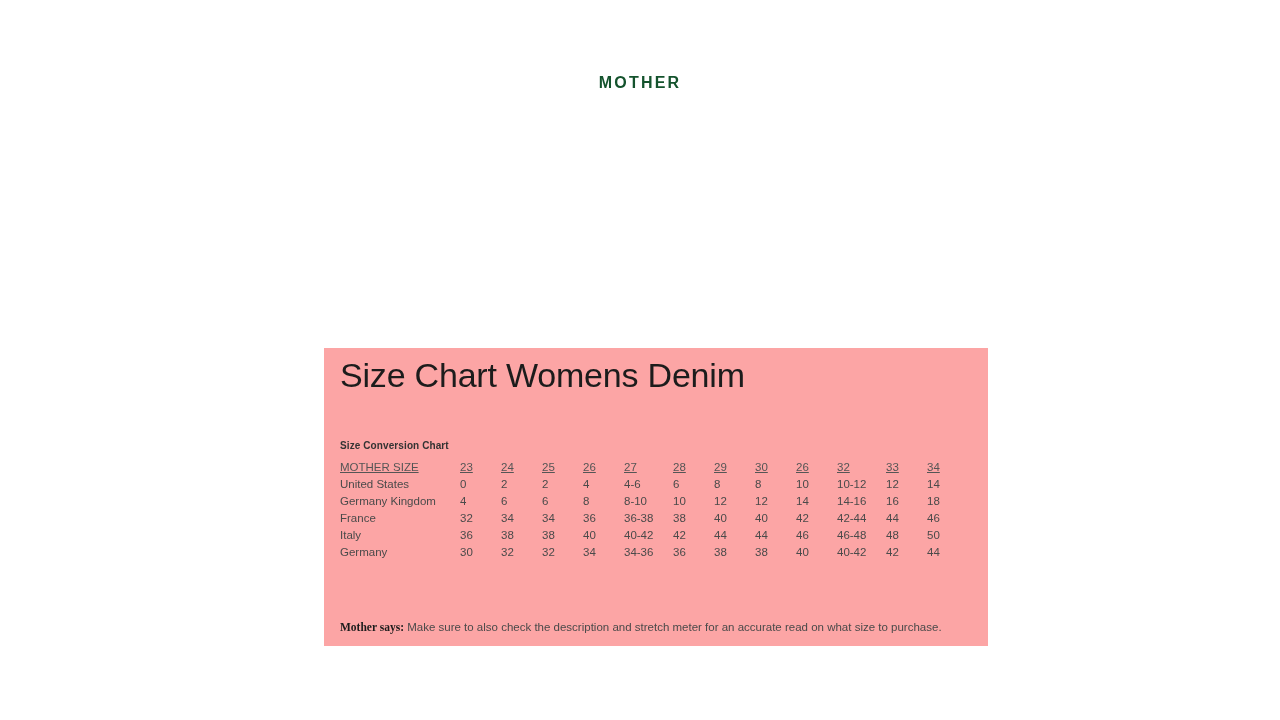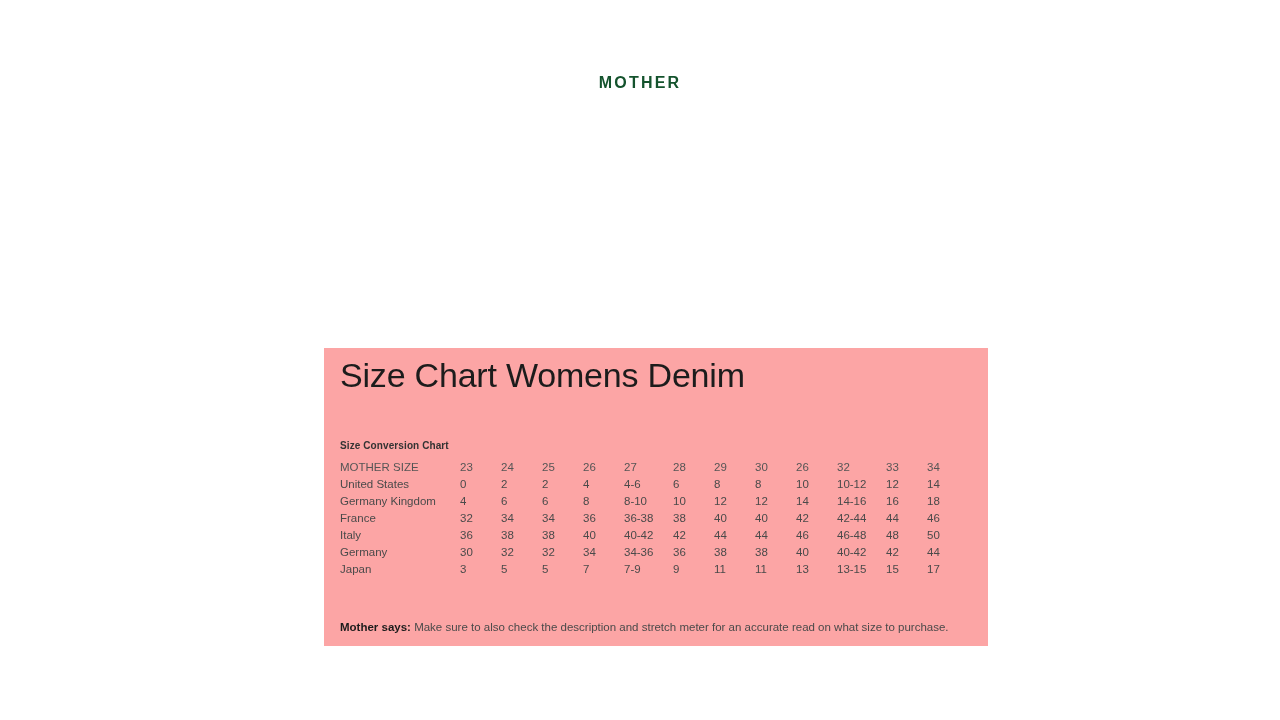--- a/index.html
+++ b/index.html
@@ -71,39 +71,41 @@
     height: 17px;
     vertical-align: middle;
     white-space: nowrap;
   }
   table.size-table td.row-label {
     width: 120px;
     color: #4a4a4a;
   }
   table.size-table tr.header-row td {
     color: #555555;
+    text-decoration: underline;
   }
   table.size-table td.v {
     width: 39px;
     padding-right: 2px;
   }
   table.size-table td.v.wide {
     width: 47px;
   }
 
   .footnote {
     position: absolute;
     left: 16px;
     top: 273px;
     font-size: 11.5px;
     color: #4a4a4a;
   }
   .footnote b {
     color: #1c1c1c;
     font-weight: 700;
+    font-family: Liberation Serif, serif;
   }
 </style>
 </head>
 <body>
 
 <div class="brand">MOTHER</div>
 
 <div class="panel">
 
   <div class="panel-title">Size Chart Womens Denim</div>
@@ -202,33 +204,18 @@
         <td class="v wide">34-36</td>
         <td class="v">36</td>
         <td class="v">38</td>
         <td class="v">38</td>
         <td class="v">40</td>
         <td class="v wide">40-42</td>
         <td class="v">42</td>
         <td class="v">44</td>
       </tr>
 
-      <tr>
-        <td class="row-label">Japan</td>
-        <td class="v">3</td>
-        <td class="v">5</td>
-        <td class="v">5</td>
-        <td class="v">7</td>
-        <td class="v wide">7-9</td>
-        <td class="v">9</td>
-        <td class="v">11</td>
-        <td class="v">11</td>
-        <td class="v">13</td>
-        <td class="v wide">13-15</td>
-        <td class="v">15</td>
-        <td class="v">17</td>
-      </tr>
     </tbody>
   </table>
 
   <div class="footnote"><b>Mother says:</b><span> Make sure to also check the description and stretch meter for an accurate read on what size to purchase.</span></div>
 
 </div>
 
 </body></html>

